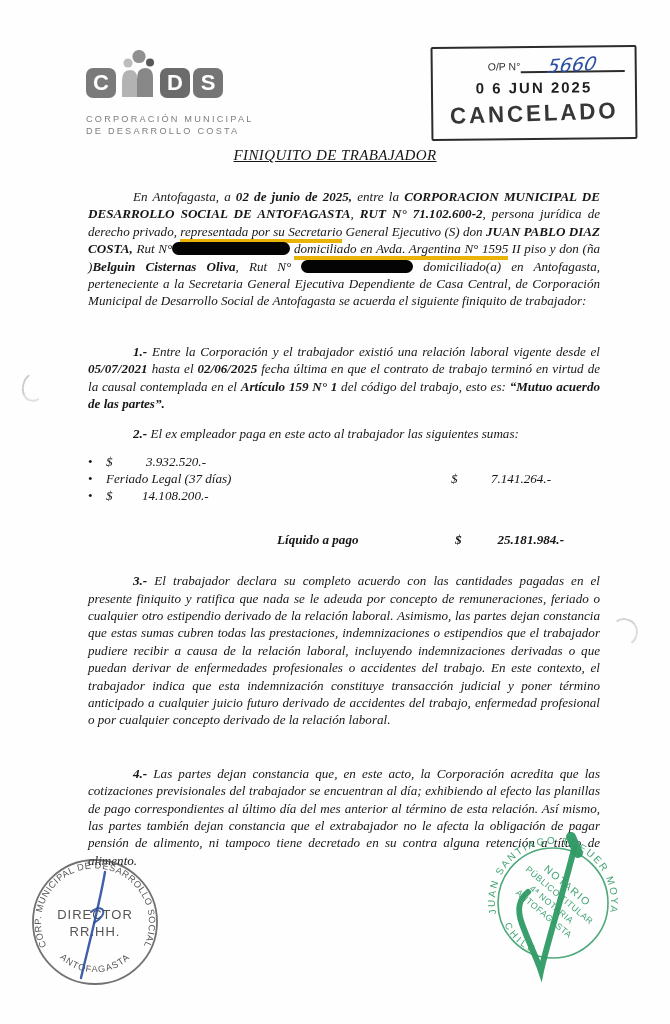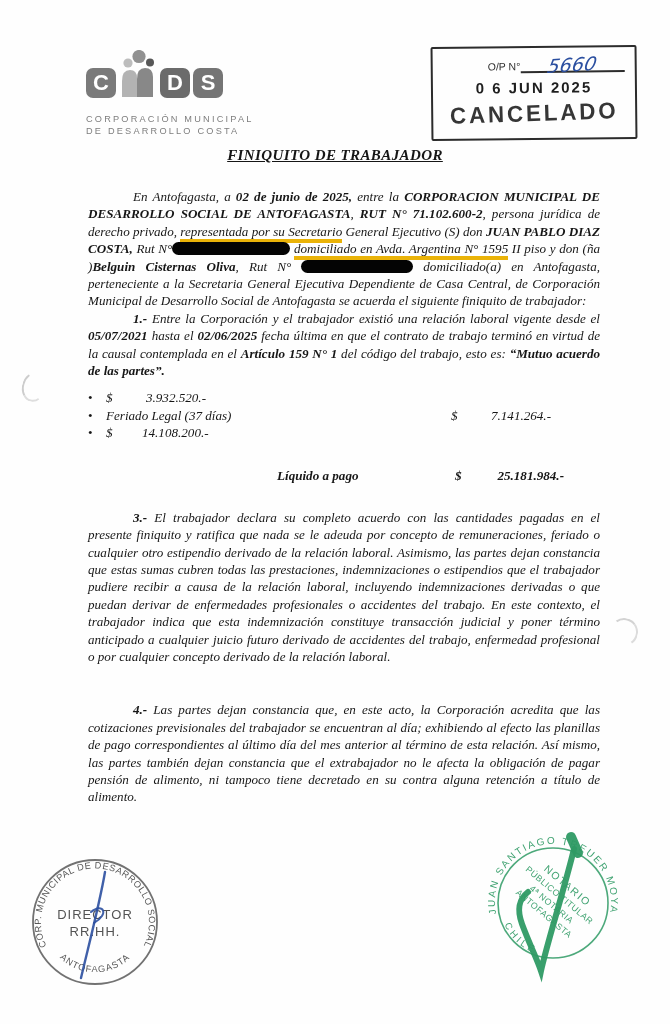--- a/index.html
+++ b/index.html
@@ -28,31 +28,31 @@
   .op-num-wrap{flex:1;border-bottom:2px solid #2c2c2c;text-align:center;line-height:14px;}
   .op-number{display:inline-block;color:#2b4fa0;font-family:"DejaVu Sans",sans-serif;
              font-style:italic;font-size:19px;transform:skewX(-14deg) rotate(-3deg) translateY(3px);}
   .op-date{text-align:center;margin-top:6px;font-size:15px;font-weight:bold;
            letter-spacing:2px;color:#1f1f1f;}
   .op-status{text-align:center;margin-top:4px;font-size:23px;font-weight:bold;
              letter-spacing:3px;color:#262626;transform:rotate(-1.3deg) scaleX(.97);opacity:.92;}
 
   
   .doc-title{position:absolute;top:147px;left:0;right:0;text-align:center;
-             font-weight:bold;font-style:italic;font-size:15px;letter-spacing:.4px;
+             font-weight:normal;font-style:italic;font-size:15px;letter-spacing:.4px;
              text-decoration:underline;}
 
   
   .content{position:absolute;left:88px;top:188px;width:512px;
            font-style:italic;font-size:13.1px;line-height:17.4px;text-align:justify;}
   .para{margin:0;text-indent:45px;}
   .b{font-weight:bold;}
   .u{border-bottom:4px solid #eab308;margin-top:6px;}
   .redact{display:inline-block;height:13px;border-radius:7px;background:#040404;vertical-align:-2px;}
-  .clause1{}
+  .clause1{margin-top:33px;}
   .clause2{margin-top:13px;}
   .clause3{margin-top:24px;}
   .clause4{margin-top:36px;}
 
   .payments{margin-top:10px;}
   .pay-row{display:flex;line-height:17.3px;}
   .bullet{width:18px;font-style:normal;}
   .pay-label{width:345px;}
   .pay-cur{width:36px;}
   .pay-amt{width:64px;text-align:right;}
@@ -107,20 +107,21 @@
     </div>
     <div class="op-date">0 6 JUN 2025</div>
     <div class="op-status">CANCELADO</div>
   </div>
 
   <div class="doc-title">FINIQUITO DE TRABAJADOR</div>
 
   <div class="content">
     <p class="para intro"><span>En Antofagasta, a </span><span class="b">02 de junio de 2025,</span><span> entre la </span><span class="b">CORPORACION MUNICIPAL DE DESARROLLO SOCIAL DE ANTOFAGASTA</span><span>, </span><span class="b">RUT N° 71.102.600-2</span><span>, persona jurídica de derecho privado, </span><span class="u">representada por su Secretario</span><span> General Ejecutivo (S) don </span><span class="b">JUAN PABLO DIAZ COSTA,</span><span> Rut N°</span><span class="redact" style="width: 118px;"></span><span> </span><span class="u">domiciliado en Avda. Argentina N° 1595</span><span>  II piso y don (ña )</span><span class="b">Belguin Cisternas Oliva</span><span>, Rut N° </span><span class="redact" style="width: 112px;"></span><span> domiciliado(a) en Antofagasta, perteneciente a la Secretaria General Ejecutiva Dependiente de Casa Central, de Corporación Municipal de Desarrollo Social de Antofagasta se acuerda el siguiente finiquito de trabajador:</span></p>
     <p class="para clause1"><span class="b">1.-</span><span>  Entre la Corporación y el trabajador existió una relación laboral vigente desde el </span><span class="b">05/07/2021</span><span> hasta el </span><span class="b">02/06/2025</span><span> fecha última en que el contrato de trabajo terminó en virtud de la causal contemplada en el </span><span class="b">Artículo 159 N° 1</span><span> del código del trabajo, esto es: </span><span class="b">“Mutuo acuerdo de las partes”.</span></p>
+    <p class="para clause2"><span class="b">2.-</span><span>  El ex empleador paga en este acto al trabajador las siguientes sumas:</span></p>
 
     <div class="payments">
         <div class="pay-row">
           <span class="bullet">•</span>
           <span class="pay-cur">$</span>
           <span class="pay-amt">3.932.520.-</span>
         </div>
         <div class="pay-row">
           <span class="bullet">•</span>
           <span class="pay-label">Feriado Legal (37 días)</span>

